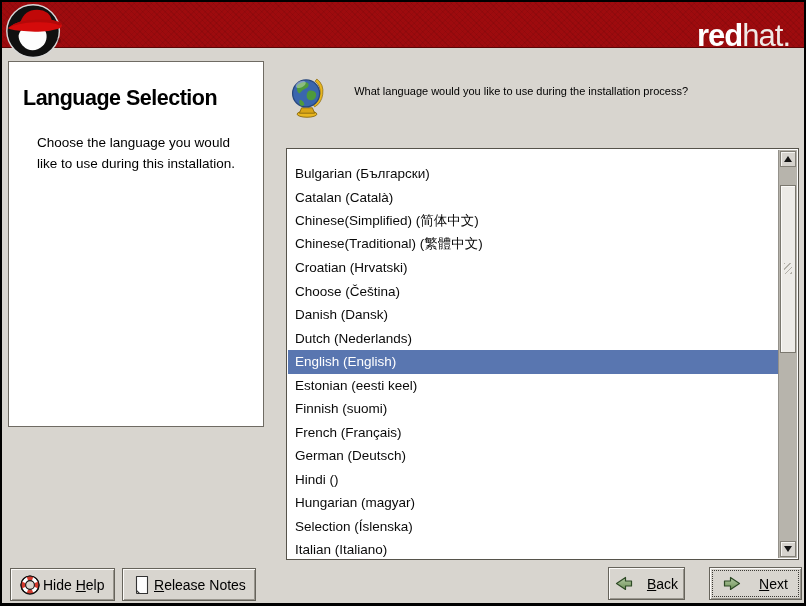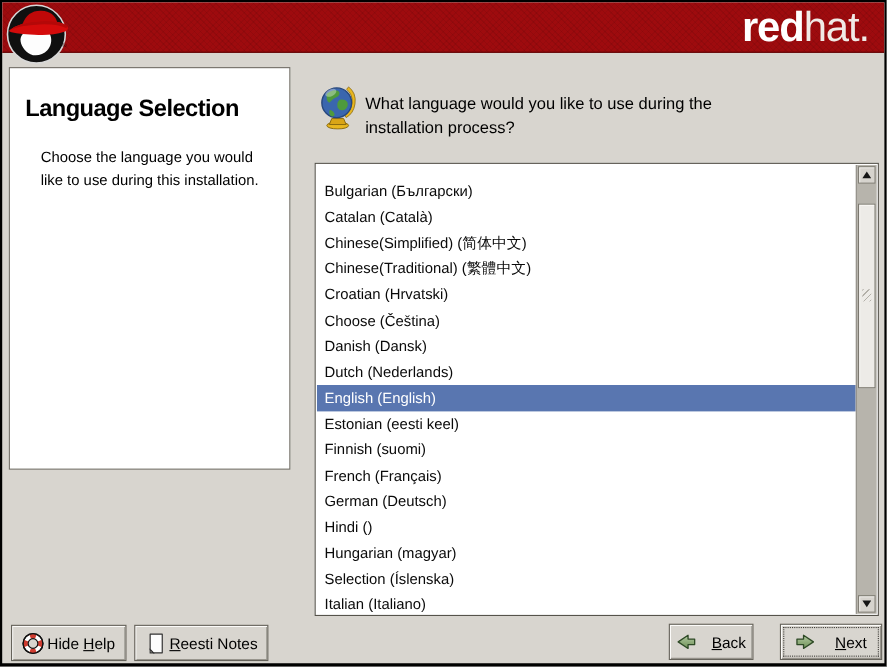--- a/index.html
+++ b/index.html
@@ -18,42 +18,42 @@
   .header{
     position:absolute;left:0;top:0;width:100%;height:46px;
     background:
       repeating-linear-gradient(45deg,rgba(0,0,0,.07) 0 1px,transparent 1px 4px),
       repeating-linear-gradient(-45deg,rgba(0,0,0,.05) 0 1px,transparent 1px 4px),
       var(--red);
     border-bottom:1px solid #5e0506;
   }
   .logo{position:absolute;left:3px;top:1px;width:58px;height:58px;z-index:6;overflow:visible;}
   .brand{
-    position:absolute;right:14px;top:5px;font-size:38px;line-height:36px;
+    position:absolute;right:14px;top:16px;font-size:31px;line-height:36px;
     color:#fff;letter-spacing:-1px;z-index:2;
   }
   .brand .b{font-weight:bold;color:#fff;}
   .brand .l{font-weight:normal;color:#f0eae6;}
   
   .sidebar{
     position:absolute;left:6px;top:59px;width:256px;height:366px;
     background:#fff;border:1px solid #6f6b63;
   }
   .sidebar h1{
     font-size:21.5px;font-weight:bold;color:#000;
     margin:24px 14px 0 14px;letter-spacing:-0.5px;
   }
   .sidebar p{
     font-size:13.5px;color:#000;margin:22px 14px 0 28px;line-height:1.52;
   }
   
   .globe{position:absolute;left:287px;top:74px;width:36px;height:42px;}
   .question{
     position:absolute;left:330px;top:82px;width:356px;
-    font-size:15px;line-height:1.45;color:#000;
+    font-size:11px;line-height:1.45;color:#000;text-align:right;
   }
   
   .listbox{
     position:absolute;left:284px;top:146px;width:513px;height:412px;
     background:#fff;border:1px solid #56534b;
   }
   .list-rows{
     position:absolute;left:1px;top:1px;right:20px;bottom:1px;
     overflow:hidden;padding-top:12px;
   }
@@ -174,21 +174,21 @@
       <circle cx="10" cy="10" r="9" fill="none" stroke="#111" stroke-width="1.2"></circle>
     </svg>
     <span><span>Hide </span><u>H</u><span>elp</span></span>
   </button>
 
   <button class="btn" id="btn-release-notes">
     <svg width="19" height="20" viewBox="0 0 19 20">
       <path d="M4.5,1.5 h11 v17 h-8 l-3,-3 z" fill="#fdfdfd" stroke="#333" stroke-width="1.1" stroke-linejoin="round"></path>
       <path d="M4.5,15.5 l3,3 h-3 z" fill="#bdbab2" stroke="#333" stroke-width="1"></path>
     </svg>
-    <span><span></span><u>R</u><span>eesti Notes</span></span>
+    <span><span></span><u>R</u><span>elease Notes</span></span>
   </button>
 
   <button class="btn" id="btn-back">
     <svg width="18" height="17" viewBox="0 0 18 17">
       <defs>
           <linearGradient id="gL" x1="0" y1="0" x2="0" y2="1">
         <stop offset="0" stop-color="#b2c9a2"></stop>
             <stop offset="1" stop-color="#6f9257"></stop>
       </linearGradient>
         </defs>

